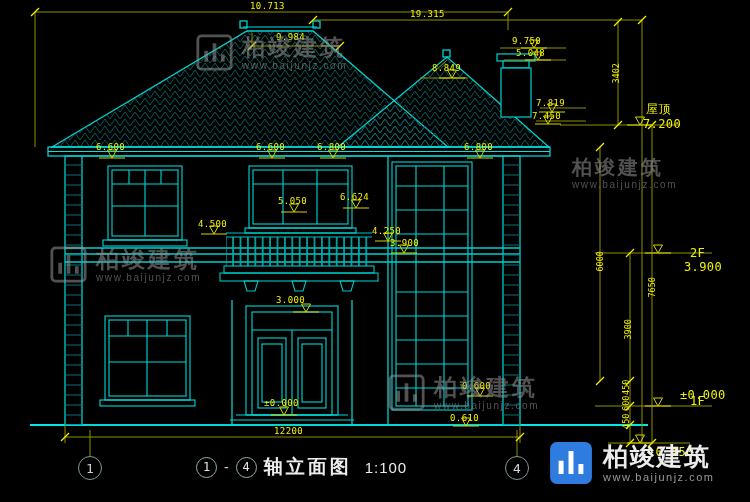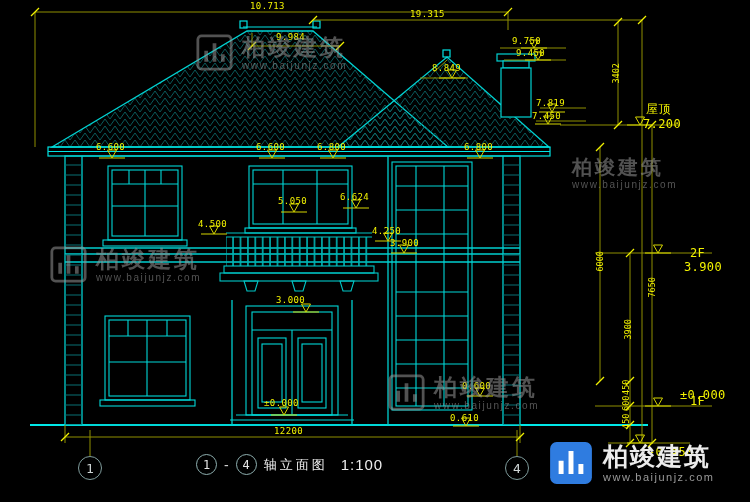--- a/index.html
+++ b/index.html
@@ -6,21 +6,21 @@
   body{margin:0;background:#000;}
   .canvas{position:relative;width:750px;height:502px;background:#000;overflow:hidden;font-family:"Liberation Sans",sans-serif;}
   svg.draw{position:absolute;left:0;top:0;}
   .dim{position:absolute;color:#f2f200;font:9px/1 "DejaVu Sans Mono",monospace;letter-spacing:.4px;white-space:nowrap;}
   .dim.lvl{font-size:12px;}
   .vdim{position:absolute;width:40px;text-align:center;transform:rotate(-90deg);color:#f2f200;font:8.5px/1 "DejaVu Sans Mono",monospace;white-space:nowrap;}
   .bubble{position:absolute;width:24px;height:24px;border:1.4px solid #7f9c9c;border-radius:50%;color:#cfd6d6;display:flex;align-items:center;justify-content:center;font:13px "DejaVu Sans Mono",monospace;background:#000;}
   .titlebar{position:absolute;left:196px;top:454px;display:flex;align-items:center;gap:7px;color:#ededed;}
   .tb-bubble{width:21px;height:21px;border:1.3px solid #8fb0b0;border-radius:50%;display:flex;align-items:center;justify-content:center;font:12px "DejaVu Sans Mono",monospace;color:#e5e5e5;flex:0 0 auto;}
   .tb-dash{color:#cfcfcf;font-size:14px;}
-  .tname{font-weight:normal;font-size:13px;letter-spacing:3px;}
+  .tname{font-weight:bold;font-size:19px;letter-spacing:3px;}
   .tscale{font-size:15px;margin-left:6px;letter-spacing:1px;}
   .wm{position:absolute;display:flex;align-items:center;gap:9px;color:#969696;opacity:.55;}
   .wm .col{display:flex;flex-direction:column;}
   .wm .brand{font-size:23px;font-weight:bold;letter-spacing:3px;line-height:1.15;}
   .wm .url{font-size:10px;letter-spacing:1.6px;}
   .wm svg{width:37px;height:37px;flex:0 0 auto;}
   .wm.small .brand{font-size:20px;}
   .footer-brand{position:absolute;left:549px;top:441px;display:flex;align-items:center;gap:10px;}
   .footer-brand .brand{font-size:25px;font-weight:bold;color:#ececec;letter-spacing:2px;line-height:1.1;}
   .footer-brand .url{font-size:11px;color:#9a9a9a;letter-spacing:1.5px;}
@@ -231,21 +231,21 @@
         <use href="#lv" x="658" y="253"></use>
       <use href="#lv" x="658" y="406"></use>
         <use href="#lv" x="640" y="443"></use>
     </g>
   </svg>
 
   <span class="dim" style="left:250px;top:2px">10.713</span>
   <span class="dim" style="left:410px;top:10px">19.315</span>
   <span class="dim" style="left:276px;top:33px">9.984</span>
   <span class="dim" style="left:512px;top:37px">9.750</span>
-  <span class="dim" style="left:516px;top:49px">9.450</span>
+  <span class="dim" style="left:516px;top:49px">5.048</span>
   <span class="dim" style="left:432px;top:64px">8.849</span>
   <span class="dim" style="left:536px;top:99px">7.819</span>
   <span class="dim" style="left:532px;top:112px">7.450</span>
   <span class="dim" style="left:96px;top:143px">6.600</span>
   <span class="dim" style="left:256px;top:143px">6.600</span>
   <span class="dim" style="left:317px;top:143px">6.800</span>
   <span class="dim" style="left:464px;top:143px">6.800</span>
   <span class="dim" style="left:278px;top:197px">5.050</span>
   <span class="dim" style="left:340px;top:193px">6.624</span>
   <span class="dim" style="left:198px;top:220px">4.500</span>

